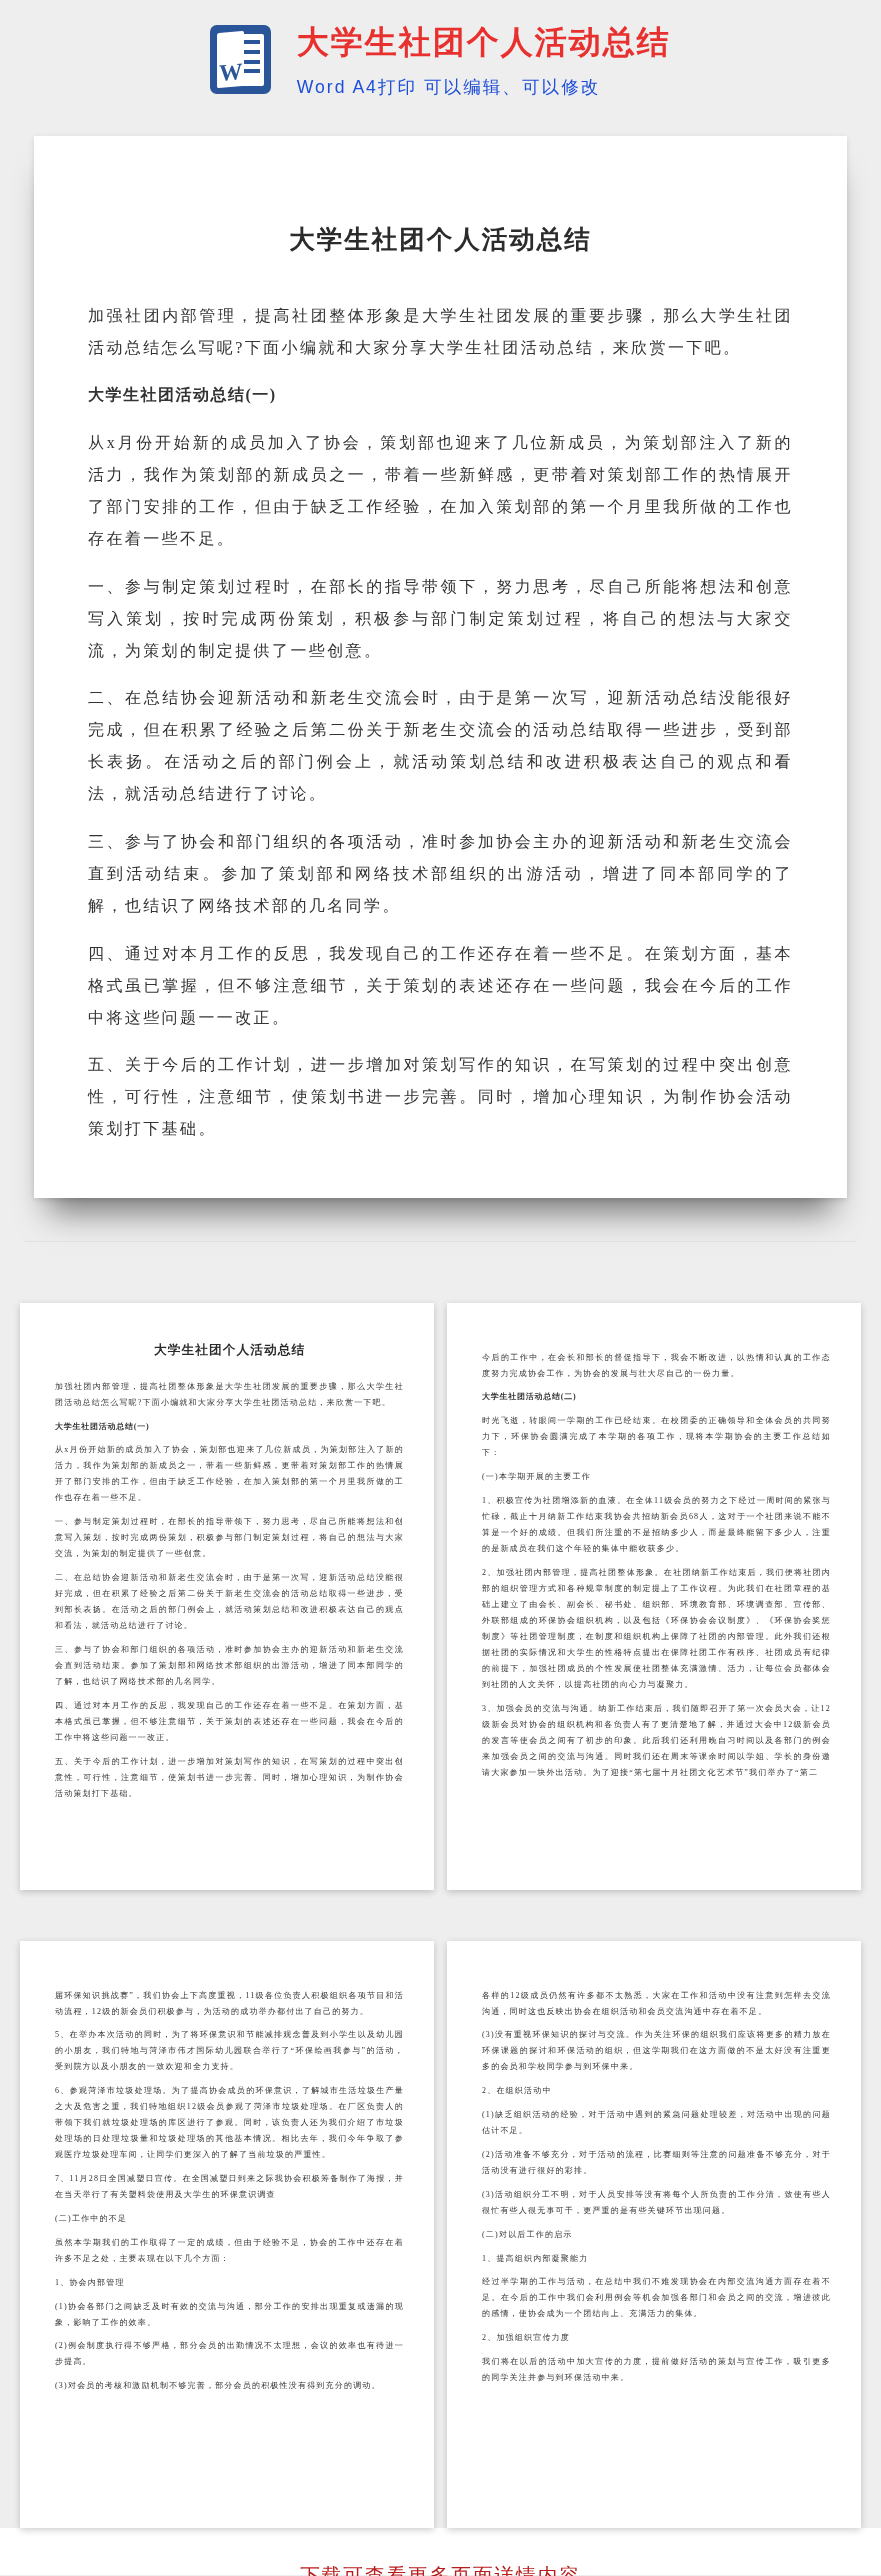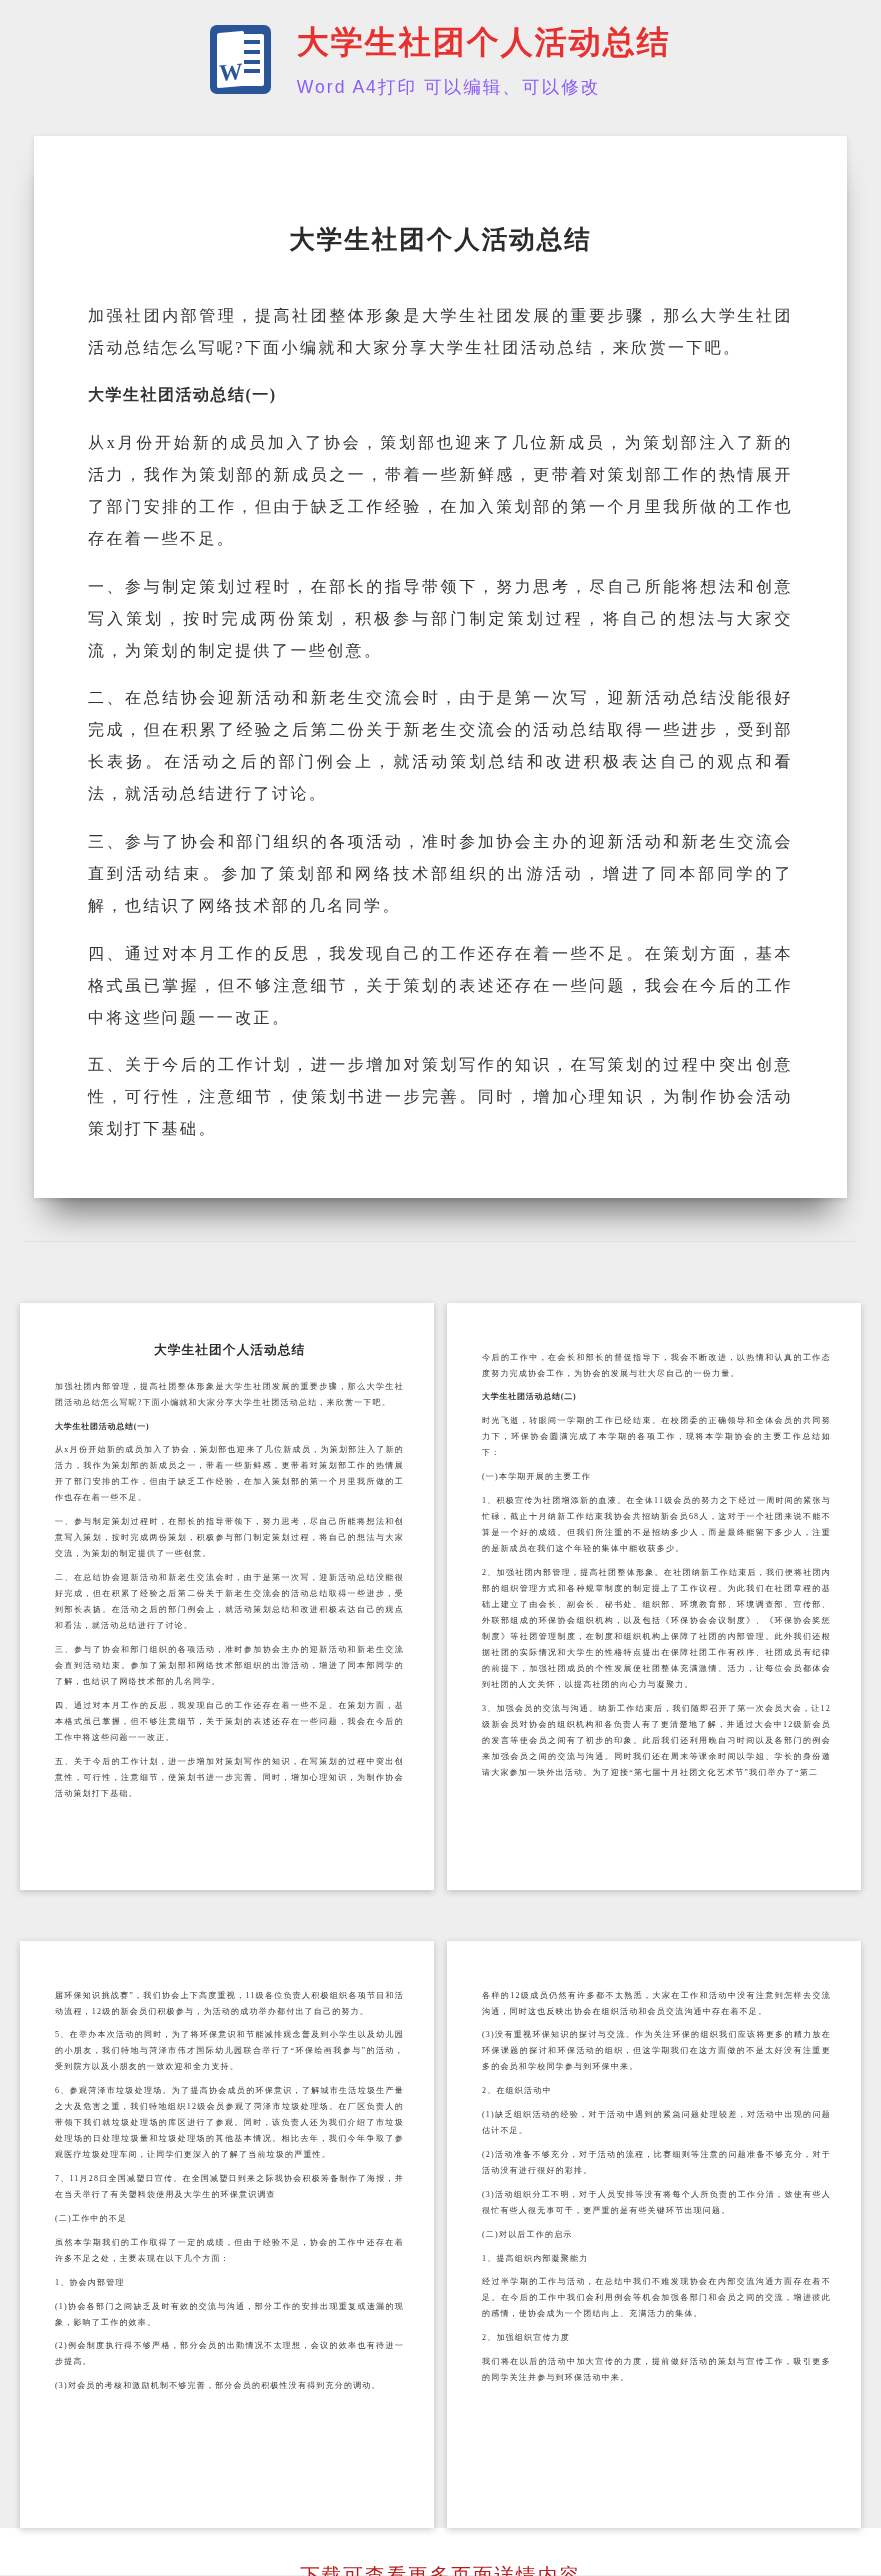--- a/index.html
+++ b/index.html
@@ -33,21 +33,21 @@
   }
   .word-icon .front-page span {
     font-weight:bold; font-size:23.5px; color:#2a5699; line-height:1;
     padding-bottom:2.9px; font-family:"Liberation Serif", serif;
   }
   .header-text { display:flex; flex-direction:column; gap:9.8px; }
   .header-title {
     font-size:32px; font-weight:bold; color:#e8312e; letter-spacing:2px;
   }
   .header-subtitle {
-    font-size:17.6px; color:#8b5cf6; letter-spacing:2px;
+    font-size:17.6px; color:#1d4ed8; letter-spacing:2px;
   }
 
   
   .preview-wrap { padding:25.5px 34px 43px; }
   .sheet {
     width:813px; height:1062px; background:#ffffff; margin:0 auto;
     padding:86px 54px 0;
     box-shadow:0 27.4px 31px -13.7px rgba(0,0,0,0.5), 0 2px 5.9px rgba(0,0,0,0.12);
     overflow:hidden;
   }

